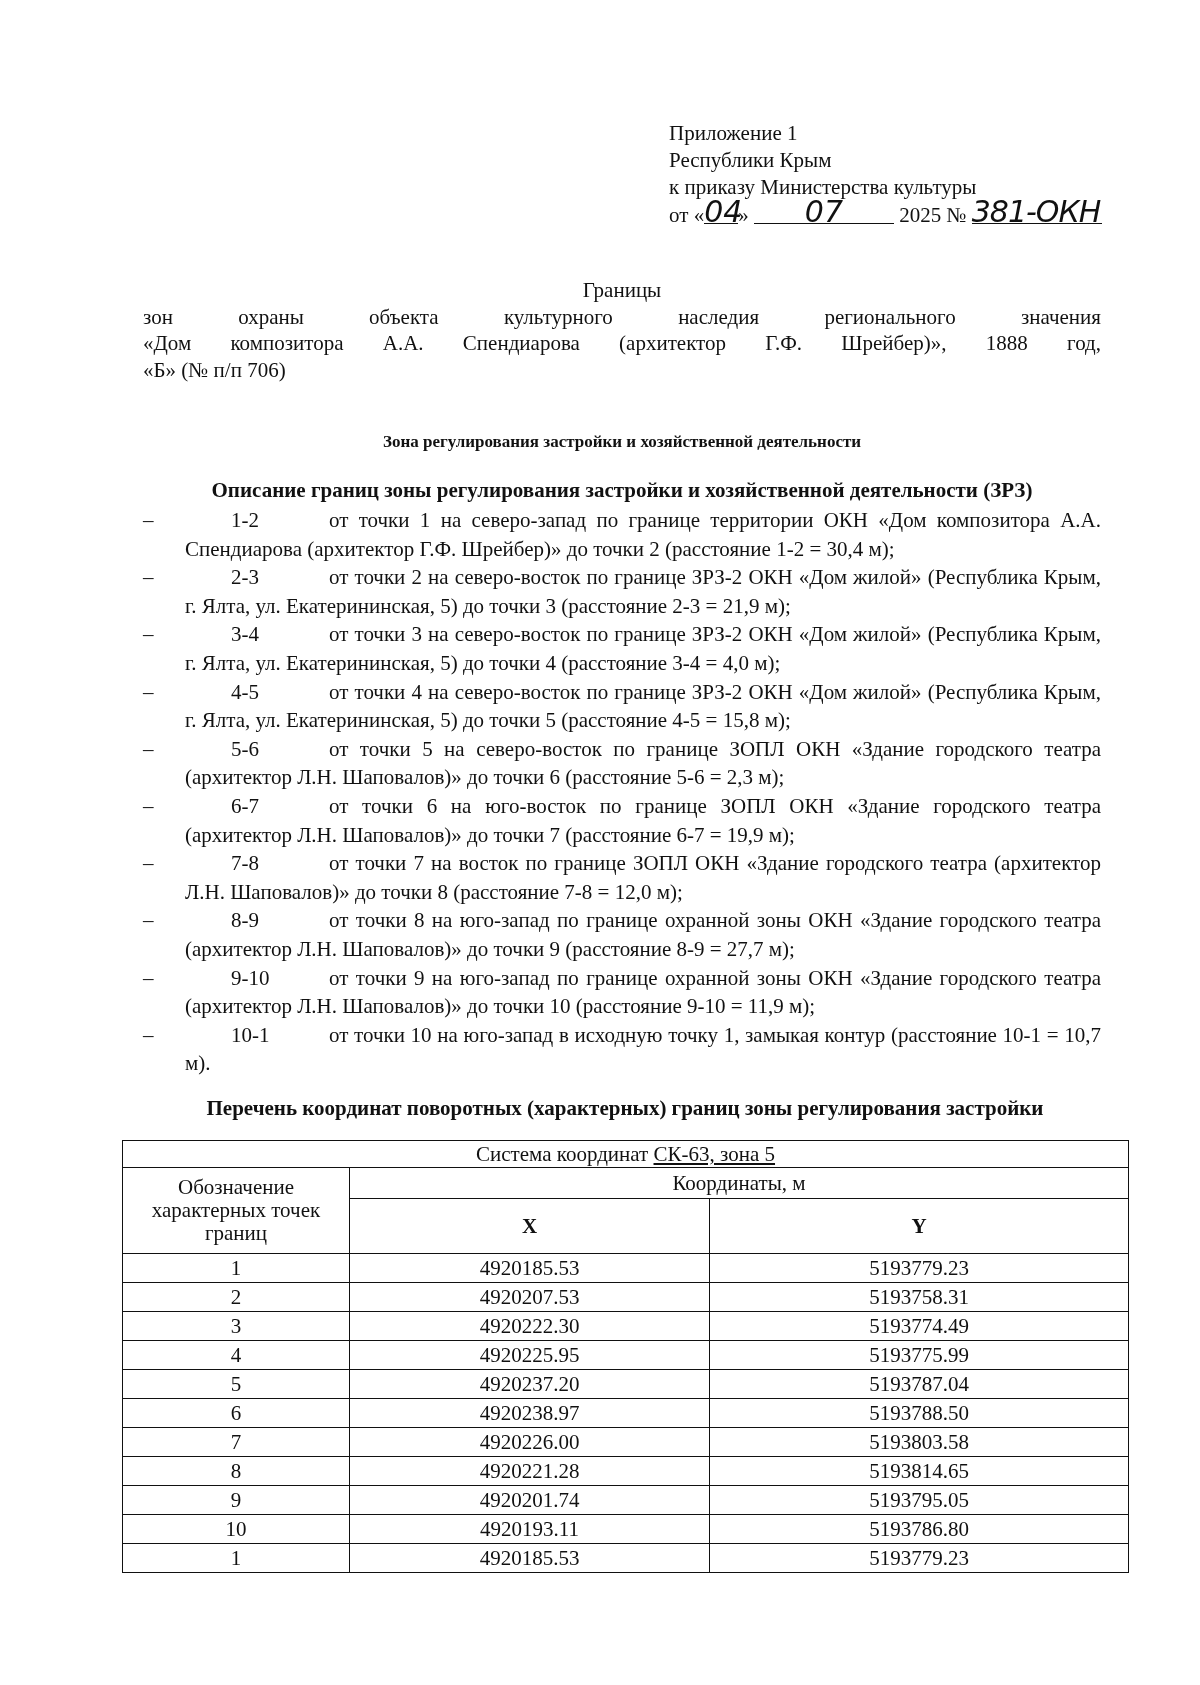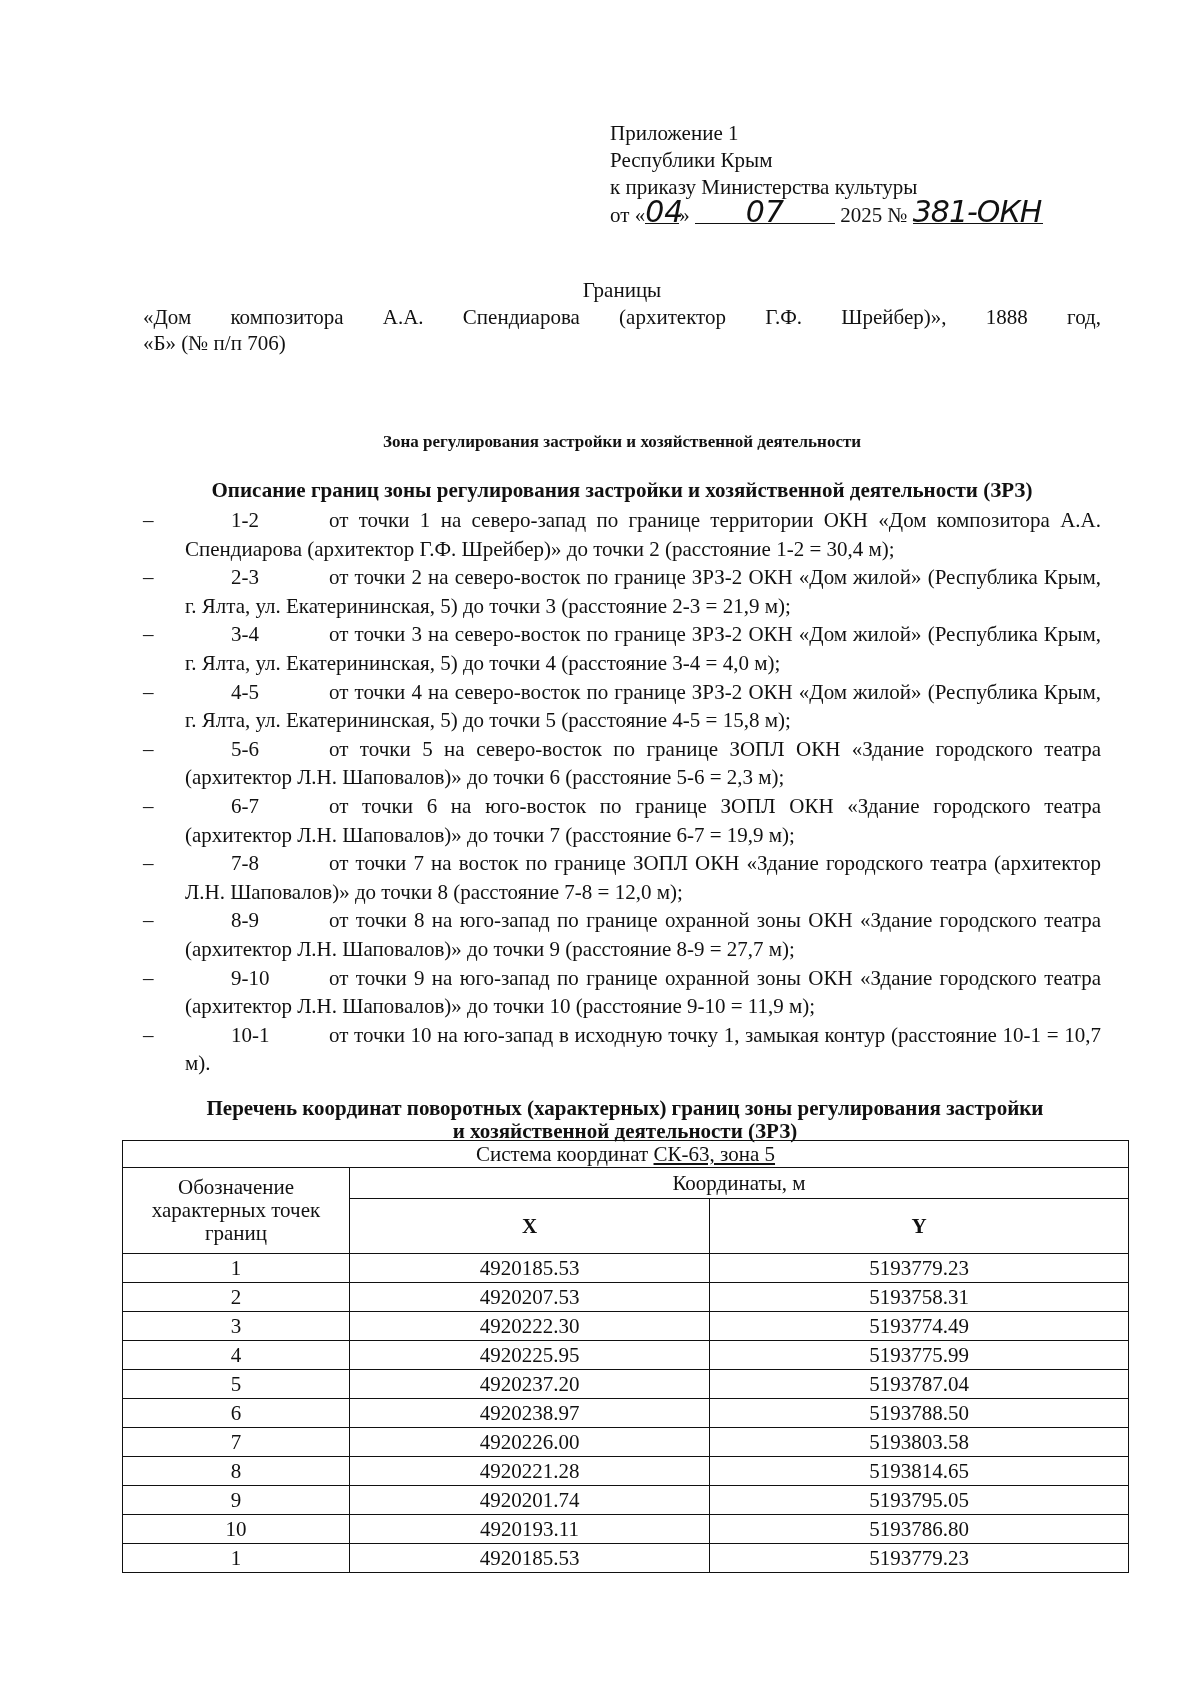--- a/index.html
+++ b/index.html
@@ -1,20 +1,20 @@
 <!DOCTYPE html>
 <html><head>
 <meta charset="utf-8">
 <style>
   html, body { margin: 0; padding: 0; background: #ffffff; }
   body { width: 1200px; height: 1685px; position: relative; overflow: hidden;
          font-family: "Liberation Serif", "DejaVu Serif", serif; color: #111; }
   .page { position: absolute; left: 0; top: 0; width: 1200px; height: 1685px; }
 
-  .approval { position: absolute; left: 610px; top: 120px; font-size: 21px; line-height: 27px; }
+  .approval { position: absolute; left: 669px; top: 120px; font-size: 21px; line-height: 27px; }
   .approval .line { white-space: nowrap; }
   .hand { font-family: "DejaVu Sans", sans-serif; font-style: italic; font-size: 30px;
           display: inline-block; border-bottom: 1px solid #111; line-height: 22px; text-align: center; }
   .hand.day { width: 34px; }
   .hand.month { width: 140px; }
   .hand.num { width: 130px; text-align: left; letter-spacing: -1px; }
 
   .doc-title { position: absolute; left: 143px; width: 958px; top: 277px; text-align: center;
                font-size: 21px; line-height: 26px; }
   .intro { position: absolute; left: 143px; width: 958px; top: 304px; font-size: 21px;
@@ -62,20 +62,21 @@
       <span>от «</span><span class="hand day">04</span><span>»</span>
       <span class="hand month">07</span>
       <span>2025 №</span>
       <span class="hand num">381-ОКН</span>
     </div>
   </div>
 
   <div class="doc-title">Границы</div>
 
   <div class="intro">
+    <span class="jl">зон охраны объекта культурного наследия регионального значения</span>
     <span class="jl">«Дом композитора А.А. Спендиарова (архитектор Г.Ф. Шрейбер)», 1888 год,</span>
     <span class="last">«Б» (№ п/п 706)</span>
   </div>
 
   <div class="h-zone">Зона регулирования застройки и хозяйственной деятельности</div>
   <div class="h-desc">Описание границ зоны регулирования застройки и хозяйственной деятельности (ЗРЗ)</div>
 
   <ul class="list">
     <li><span class="dash">–</span><span class="seg">1-2</span><span>от точки 1 на северо-запад по границе территории ОКН «Дом композитора А.А. Спендиарова (архитектор Г.Ф. Шрейбер)» до точки 2 (расстояние 1-2 = 30,4 м);</span></li>
     <li><span class="dash">–</span><span class="seg">2-3</span><span>от точки 2 на северо-восток по границе ЗРЗ-2 ОКН «Дом жилой» (Республика Крым, г. Ялта, ул. Екатерининская, 5) до точки 3 (расстояние 2-3 = 21,9 м);</span></li>
@@ -84,21 +85,20 @@
     <li><span class="dash">–</span><span class="seg">5-6</span><span>от точки 5 на северо-восток по границе ЗОПЛ ОКН «Здание городского театра (архитектор Л.Н. Шаповалов)» до точки 6 (расстояние 5-6 = 2,3 м);</span></li>
     <li><span class="dash">–</span><span class="seg">6-7</span><span>от точки 6 на юго-восток по границе ЗОПЛ ОКН «Здание городского театра (архитектор Л.Н. Шаповалов)» до точки 7 (расстояние 6-7 = 19,9 м);</span></li>
     <li><span class="dash">–</span><span class="seg">7-8</span><span>от точки 7 на восток по границе ЗОПЛ ОКН «Здание городского театра (архитектор Л.Н. Шаповалов)» до точки 8 (расстояние 7-8 = 12,0 м);</span></li>
     <li><span class="dash">–</span><span class="seg">8-9</span><span>от точки 8 на юго-запад по границе охранной зоны ОКН «Здание городского театра (архитектор Л.Н. Шаповалов)» до точки 9 (расстояние 8-9 = 27,7 м);</span></li>
     <li><span class="dash">–</span><span class="seg">9-10</span><span>от точки 9 на юго-запад по границе охранной зоны ОКН «Здание городского театра (архитектор Л.Н. Шаповалов)» до точки 10 (расстояние 9-10 = 11,9 м);</span></li>
     <li><span class="dash">–</span><span class="seg">10-1</span><span>от точки 10 на юго-запад в исходную точку 1, замыкая контур (расстояние 10-1 = 10,7 м).</span></li>
   </ul>
 
   <div class="t-title">
     <div>Перечень координат поворотных (характерных) границ зоны регулирования застройки</div>
-    <div>и хозяйственной деятельности (ЗРЗ)</div>
   </div>
 
   <table class="coords">
     <colgroup>
         <col class="c1">
         <col class="c2">
         <col class="c3">
       </colgroup>
     <thead>
       <tr>

